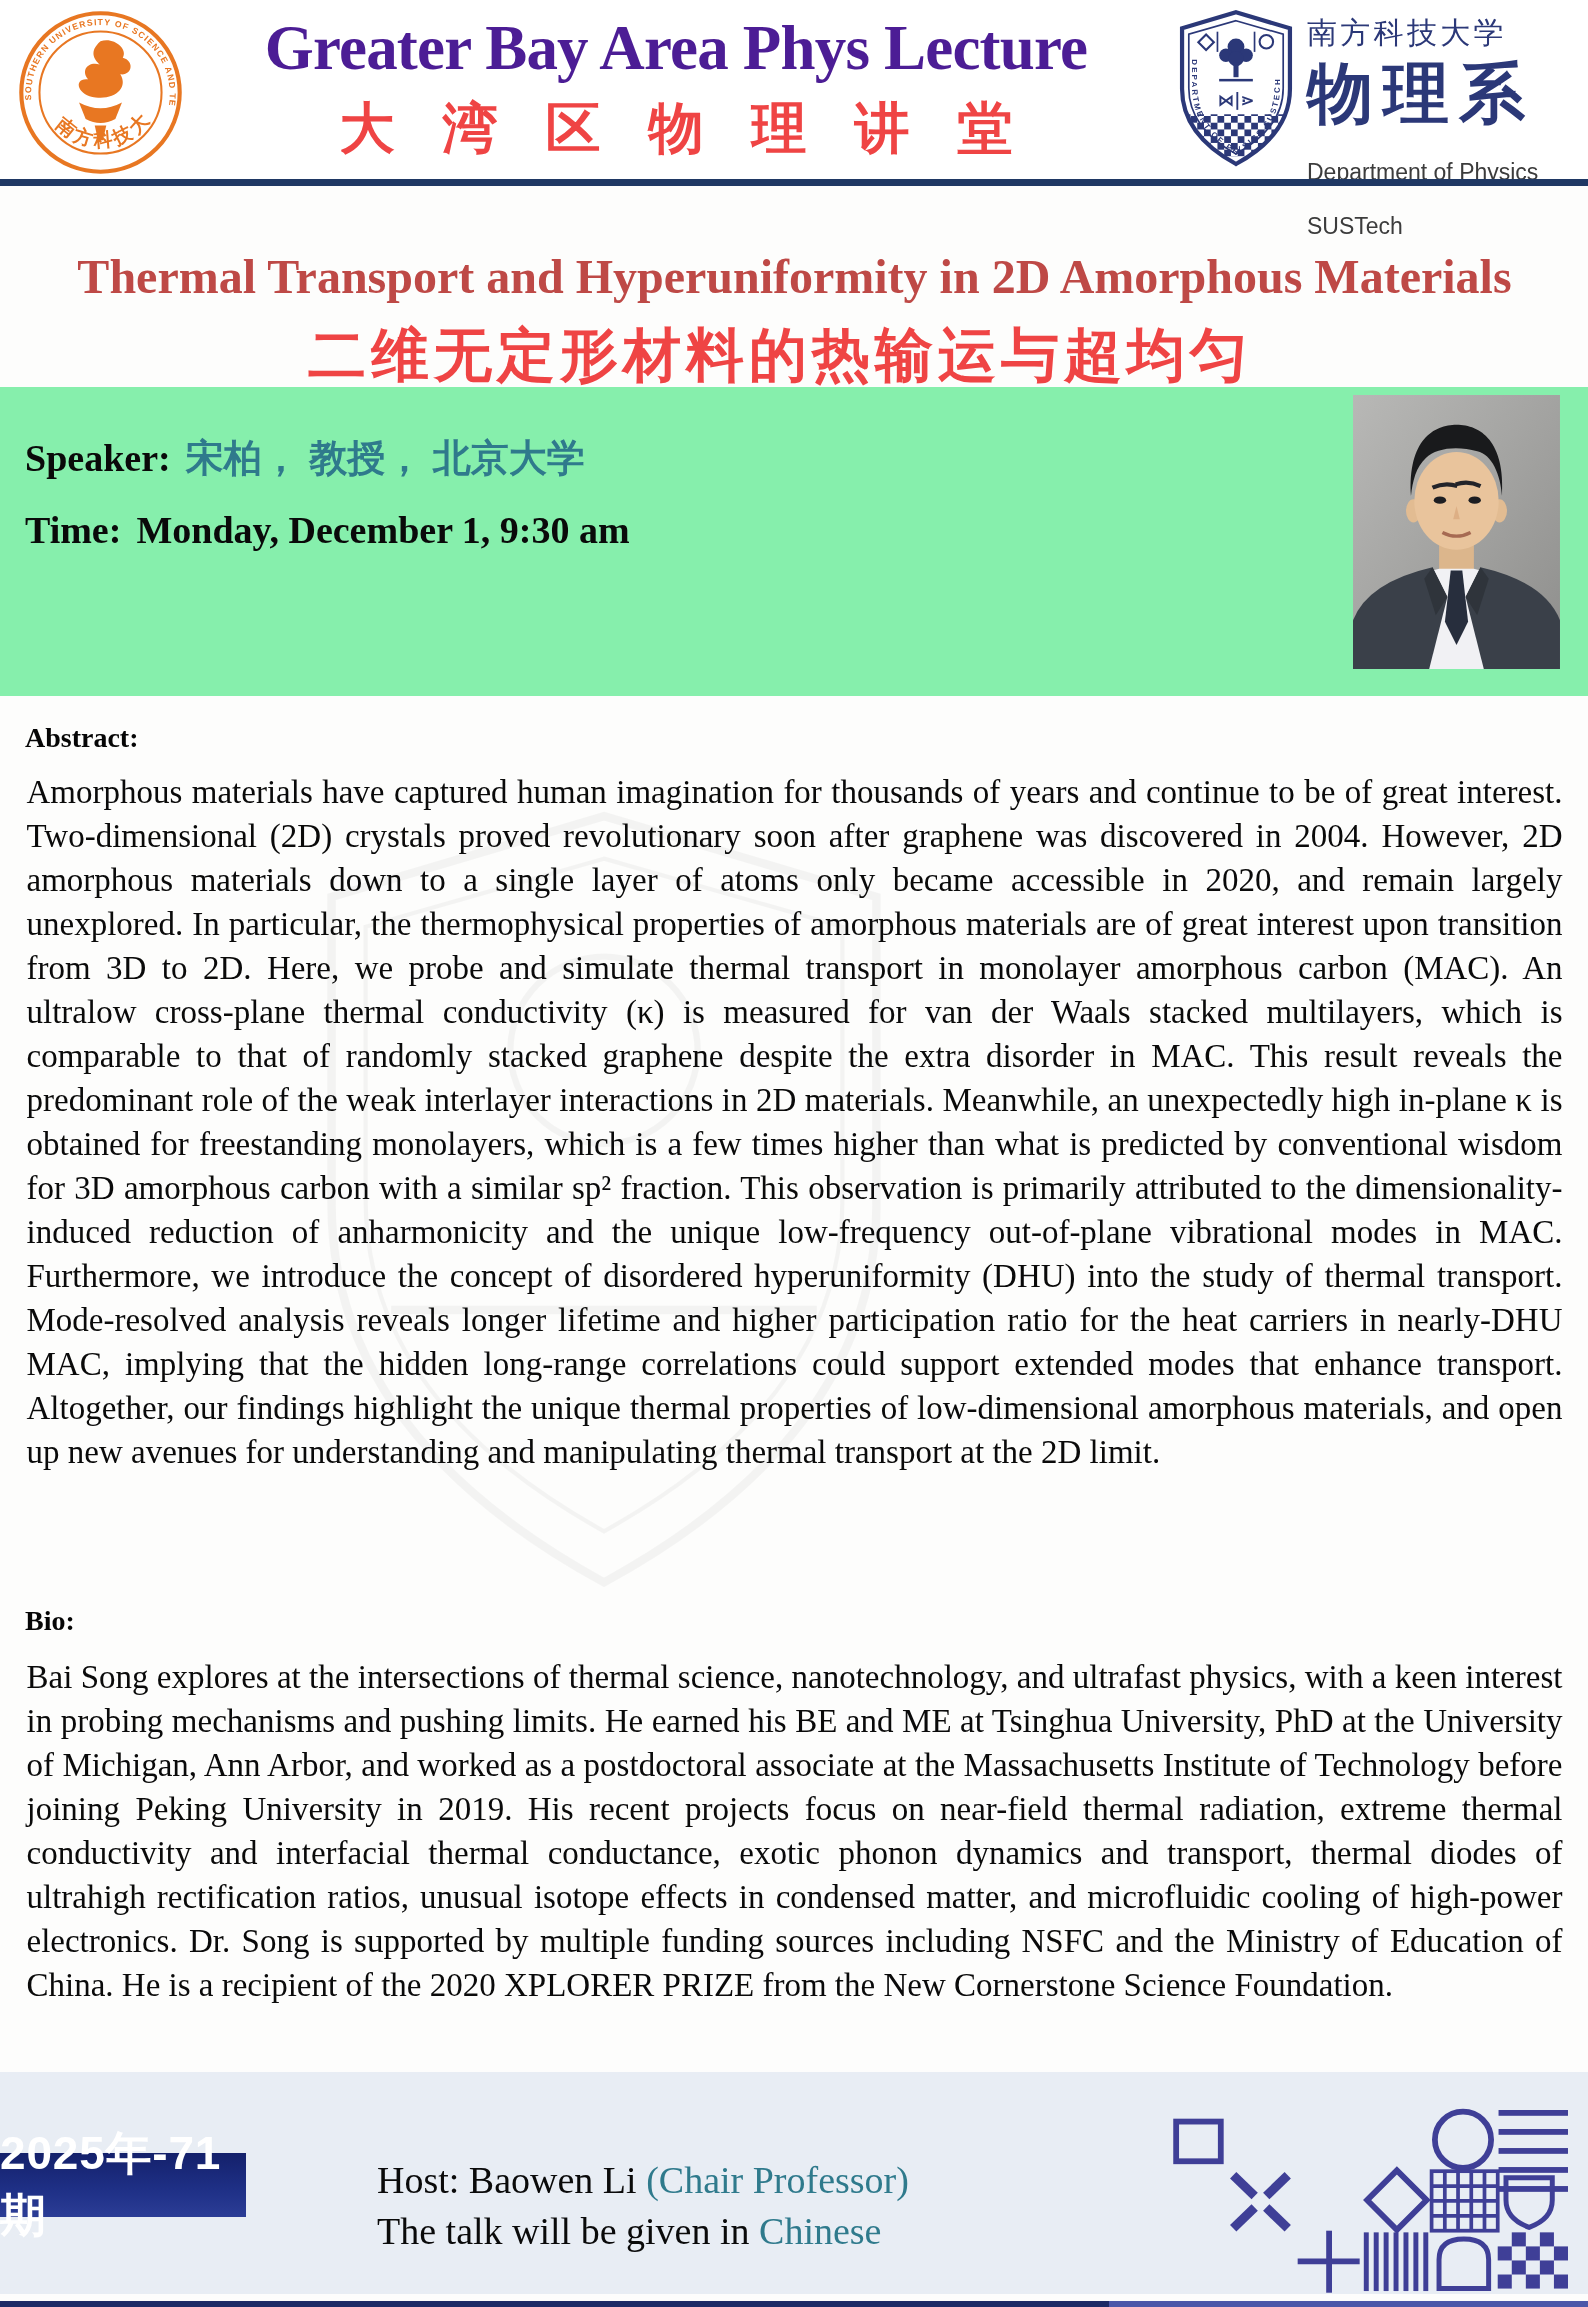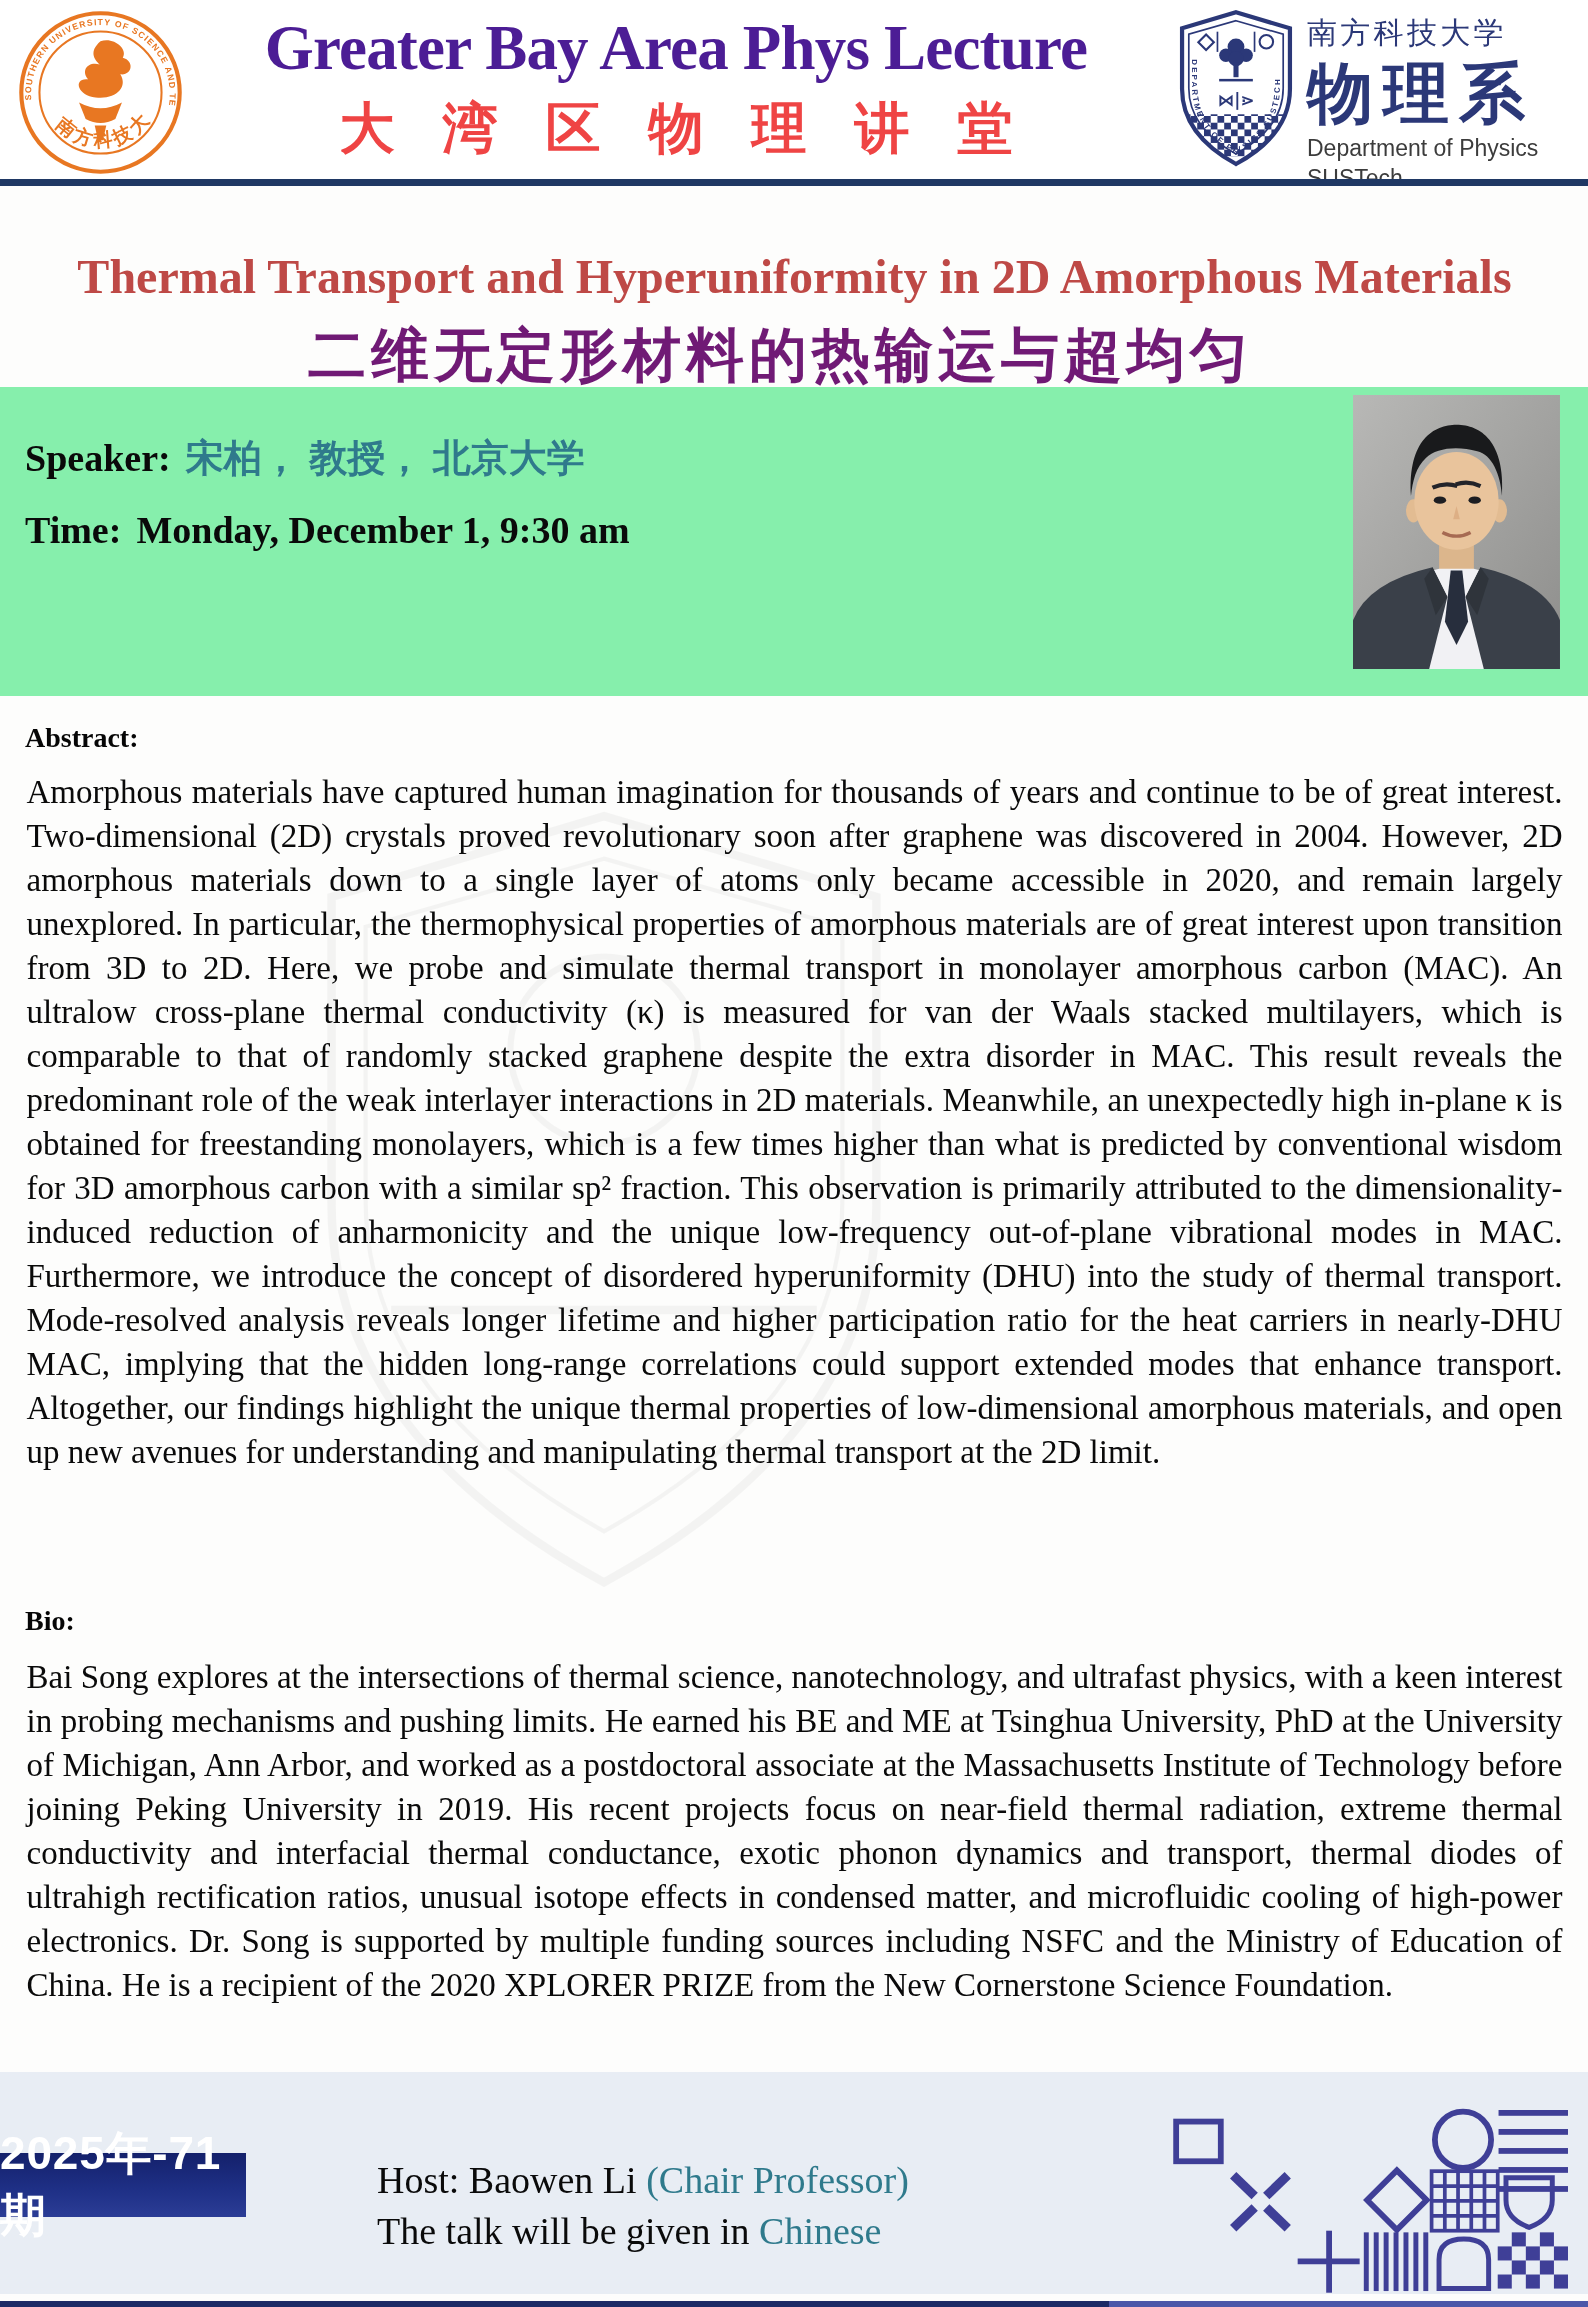--- a/index.html
+++ b/index.html
@@ -8,27 +8,27 @@
   
   .header{position:absolute;left:0;top:0;width:1589px;height:179px;background:#ffffff;}
   .logo-circle{position:absolute;left:18px;top:10px;width:165px;height:165px;}
   .masthead{position:absolute;left:190px;top:11.6px;width:972px;text-align:center;}
   .masthead-en{font-size:63px;font-weight:700;color:#4c1d95;line-height:73px;letter-spacing:-0.8px;}
   .masthead-cn{font-size:55px;font-weight:700;color:#ef4444;line-height:65px;letter-spacing:48px;text-indent:48px;margin-top:11.6px;white-space:nowrap;}
   .shield-logo{position:absolute;left:1177px;top:8.3px;width:118px;height:162px;}
   .dept-text{position:absolute;left:1307px;top:13.2px;width:281px;color:#2B3878;}
   .dept-univ-cn{font-size:30px;letter-spacing:3.3px;font-family:"Liberation Sans",sans-serif;}
   .dept-name-cn{font-size:66px;font-weight:700;letter-spacing:10px;line-height:79px;font-family:"Liberation Sans",sans-serif;}
-  .dept-en{font-size:23px;color:#3C3C3C;line-height:30px;font-family:"Liberation Sans",sans-serif;}
+  .dept-en{font-size:23px;color:#3C3C3C;line-height:30px;font-family:"Liberation Sans",sans-serif;margin-top:24px;}
   .divider{position:absolute;left:0;top:179px;width:1589px;height:7.4px;background:#1F3864;}
   
   .talk-title-en{position:absolute;left:0;top:248px;width:1589px;text-align:center;
       font-size:48px;font-weight:700;color:#BE4946;line-height:58px;}
   .talk-title-cn{position:absolute;left:0;top:321px;width:1561px;text-align:center;
-      font-size:58px;font-weight:700;color:#701a75;letter-spacing:5px;line-height:70px;}
+      font-size:58px;font-weight:700;color:#ef4444;letter-spacing:5px;line-height:70px;}
   
   .info-band{position:absolute;left:0;top:387px;width:1589px;height:309px;background:#86efac;}
   .info-line{position:absolute;left:25px;font-size:38px;font-weight:700;color:#0A0A0A;white-space:nowrap;}
   .info-line .label{margin-right:15px;}
   .teal{color:#2F7A8C;}
   .photo{position:absolute;left:1353px;top:8.3px;width:207px;height:274px;}
   
   .watermark{position:absolute;left:306px;top:794px;width:596px;height:819px;opacity:0.05;}
   .sec-heading{position:absolute;left:25px;font-size:28px;font-weight:700;color:#060606;}
   .para{position:absolute;left:26.5px;width:1536px;font-size:33px;line-height:44px;color:#0A0A0A;

